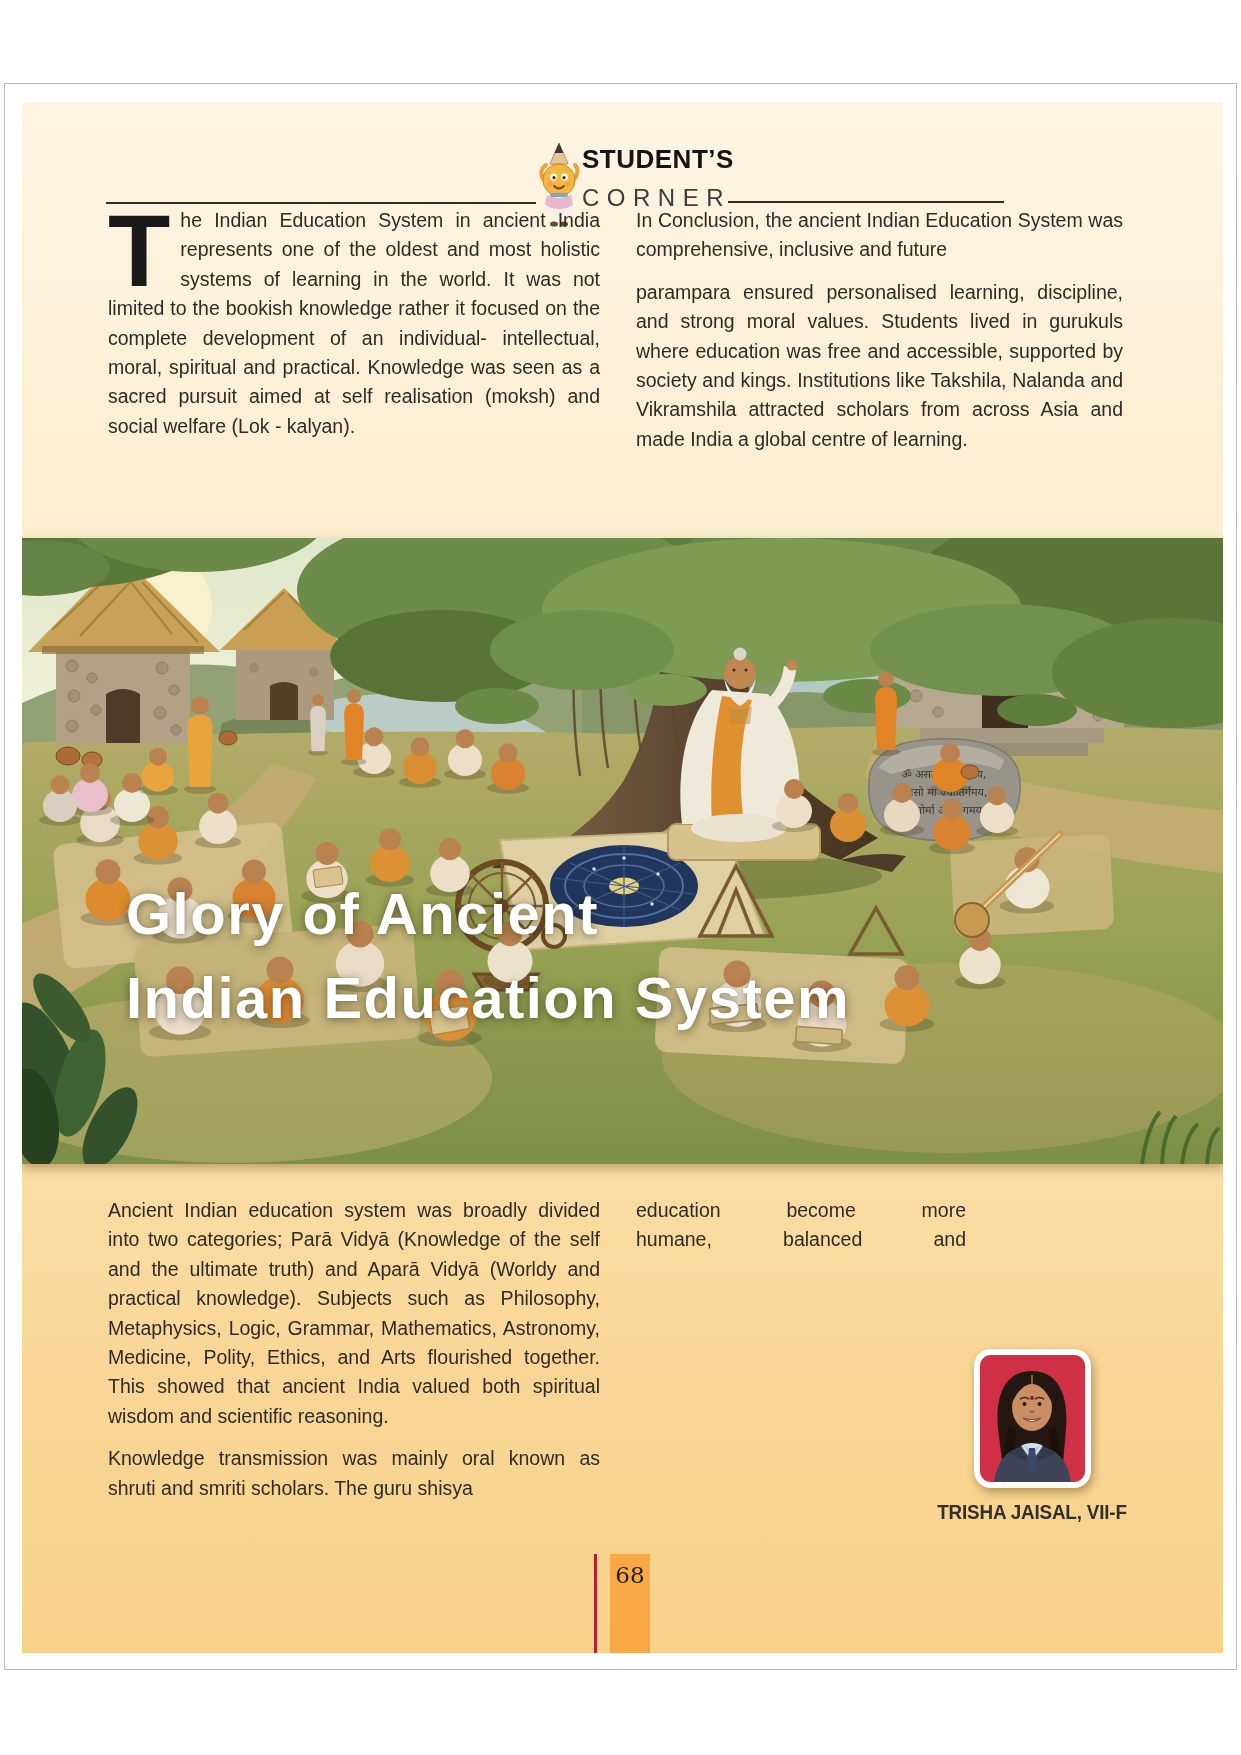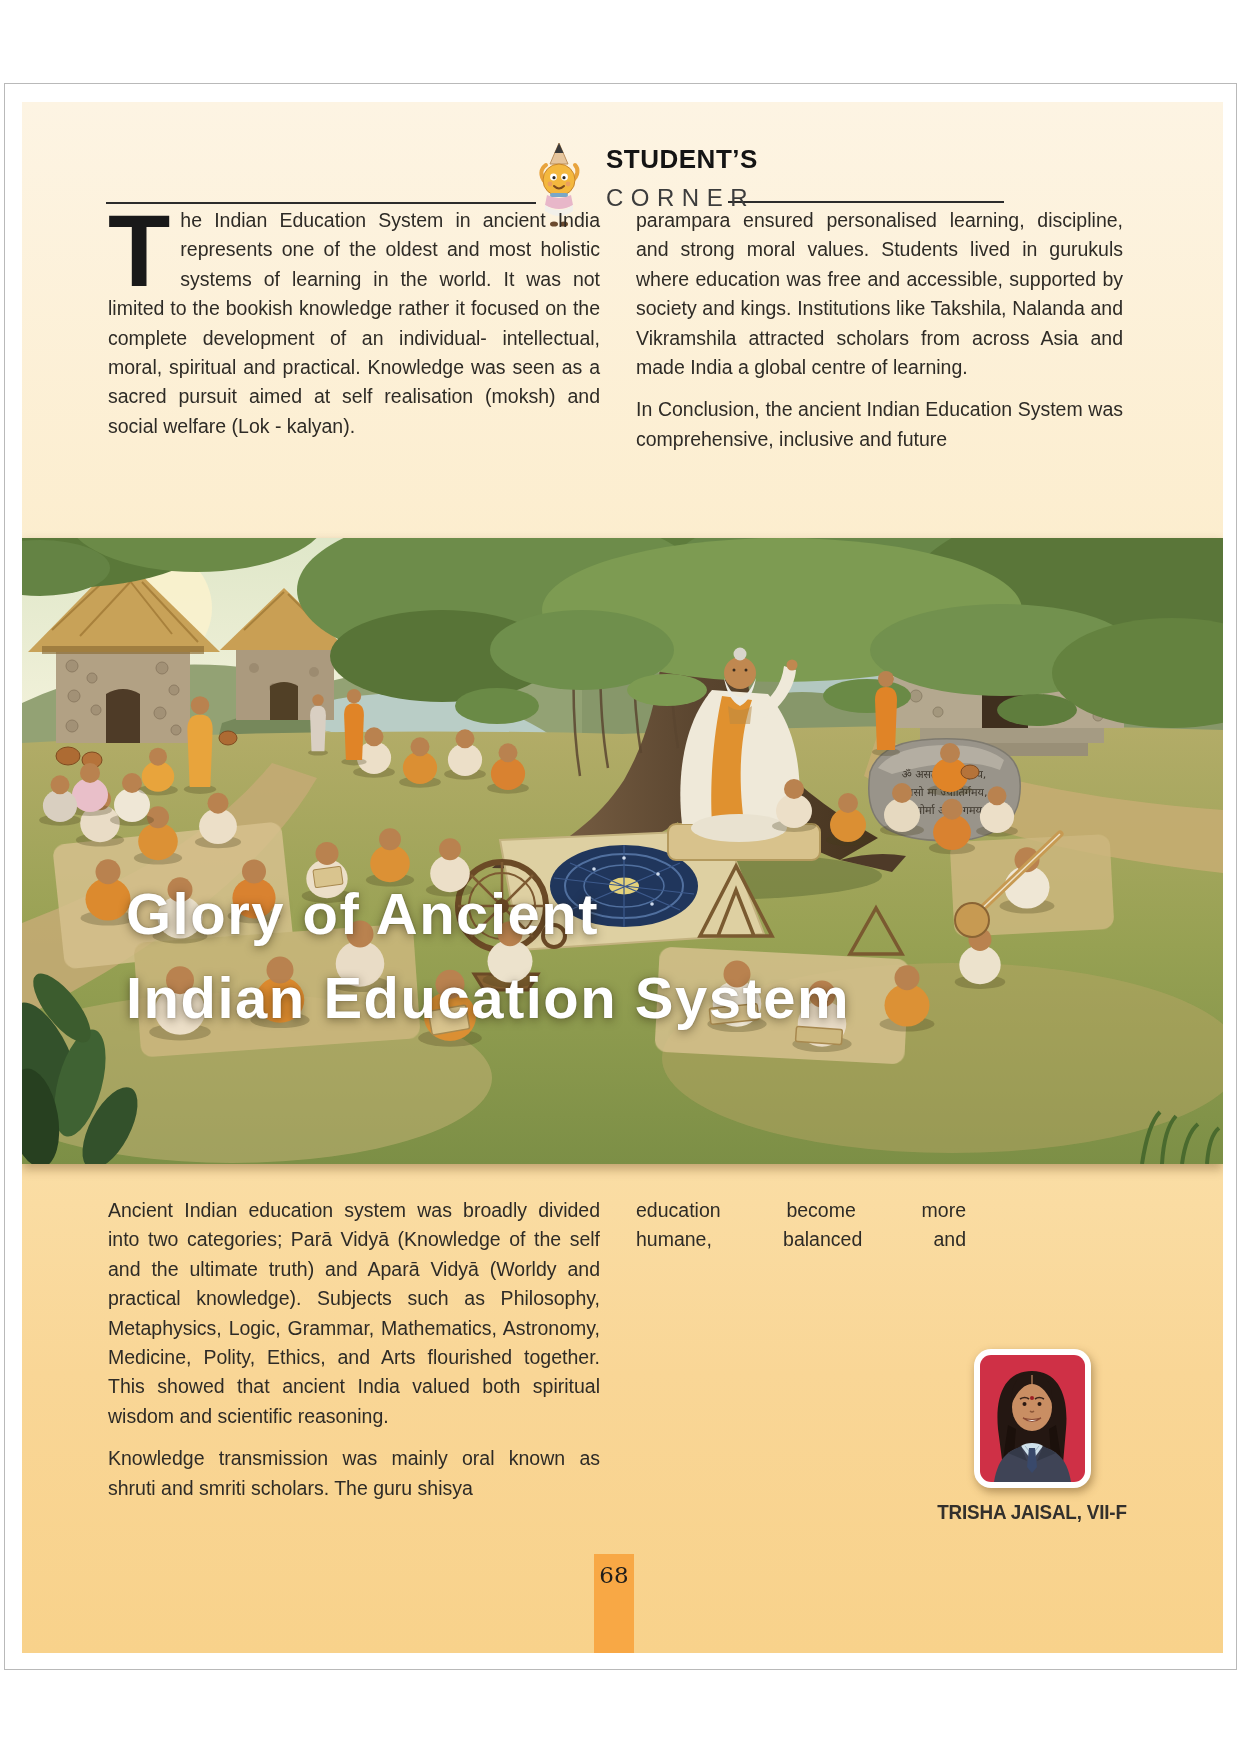--- a/index.html
+++ b/index.html
@@ -14,21 +14,21 @@
   .content{
     position:absolute;left:17px;top:18px;width:1201px;height:1551px;
     background:linear-gradient(180deg,#fdf4e3 0%,#fcedcd 30%,#fbe2ae 60%,#f9d696 82%,#f8d28b 100%);
     overflow:hidden;
   }
   
   .hdr-line{position:absolute;height:2px;background:#2c2c2c;}
   .hdr-line-left{left:84px;top:100px;width:430px;}
   .hdr-line-right{left:706px;top:99px;width:276px;}
   .mascot{position:absolute;left:515px;top:40px;width:44px;height:86px;}
-  .hdr-title{position:absolute;left:584px;top:42px;width:160px;}
+  .hdr-title{position:absolute;left:560px;top:42px;width:160px;}
   .hdr-t1{font-size:26px;font-weight:bold;color:#141414;letter-spacing:0.5px;}
   .hdr-t2{font-size:24px;color:#3c3c3c;letter-spacing:7.5px;margin-top:9px;}
   
   .col{
     position:absolute;width:492px;text-align:justify;
     font-size:19.5px;line-height:29.4px;color:#2e2b26;
   }
   .col p{margin:0 0 13px 0;}
   .col p:last-child{margin-bottom:0;}
   .col-top-left{left:86px;top:104px;}
@@ -60,21 +60,21 @@
     filter:drop-shadow(2px 4px 5px rgba(90,60,20,0.45));
   }
   .author-name{
     position:absolute;left:850px;top:1398px;width:320px;text-align:center;
     font-size:20.5px;font-weight:bold;color:#33302c;letter-spacing:-0.2px;
     transform:scaleX(0.92);transform-origin:center;
   }
   
   .pn-redline{position:absolute;left:572px;top:1452px;width:3px;height:99px;background:#b5212c;}
   .pn-bar{
-    position:absolute;left:572px;top:1452px;width:40px;height:99px;background:#f8a845;
+    position:absolute;left:588px;top:1452px;width:40px;height:99px;background:#f8a845;
     text-align:center;font-family:"DejaVu Serif",serif;font-size:23px;color:#1f1d1a;
     padding-top:8px;box-sizing:border-box;
   }
 </style>
 </head>
 <body>
 
 <div class="page-frame">
   <div class="content">
 
@@ -103,22 +103,22 @@
     </div>
     <div class="hdr-title">
       <div class="hdr-t1">STUDENT’S</div>
       <div class="hdr-t2">CORNER</div>
     </div>
 
     <div class="col col-top-left">
       <span class="dropcap">T</span><span>he Indian Education System in ancient India represents one of the oldest and most holistic systems of learning in the world. It was not limited to the bookish knowledge rather it focused on the complete development of an individual- intellectual, moral, spiritual and practical. Knowledge was seen as a sacred pursuit aimed at self realisation (moksh) and social welfare (Lok - kalyan).</span>
     </div>
     <div class="col col-top-right">
+      <p>In Conclusion, the ancient Indian Education System was comprehensive, inclusive and future</p>
       <p>parampara ensured personalised learning, discipline, and strong moral values. Students lived in gurukuls where education was free and accessible, supported by society and kings. Institutions like Takshila, Nalanda and Vikramshila attracted scholars from across Asia and made India a global centre of learning.</p>
-      <p>In Conclusion, the ancient Indian Education System was comprehensive, inclusive and future</p>
     </div>
 
     <div class="illustration">
       <svg class="illu-svg" viewBox="0 0 1201 626" preserveAspectRatio="none">
         <defs>
           <linearGradient id="skyg" x1="0" y1="0" x2="0" y2="1">
             <stop offset="0" stop-color="#dfe7c9"></stop>
               <stop offset="0.5" stop-color="#f0f0d8"></stop>
               <stop offset="1" stop-color="#e4e3c2"></stop>
           </linearGradient>

